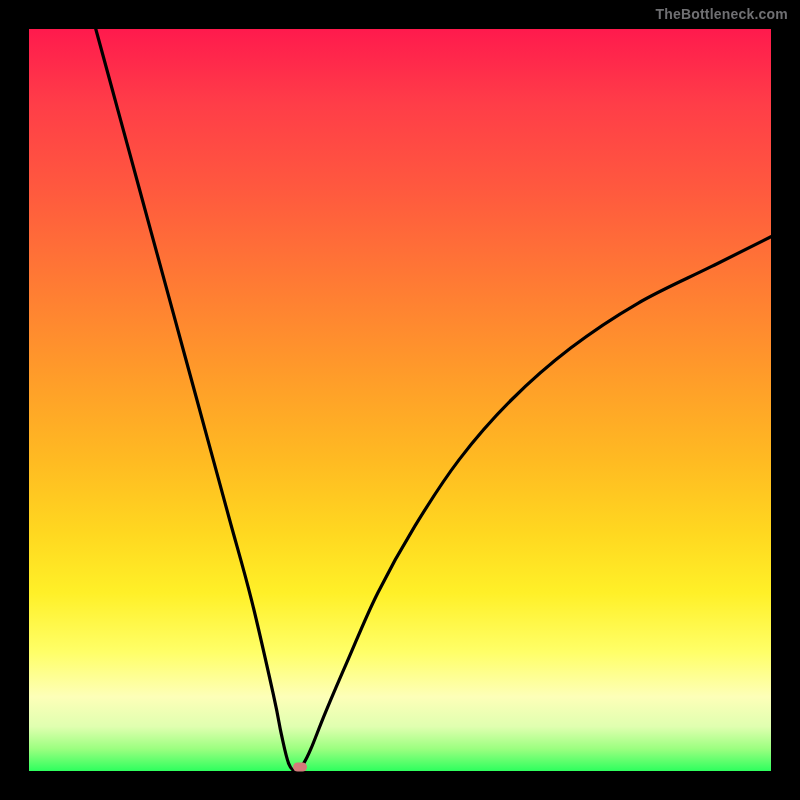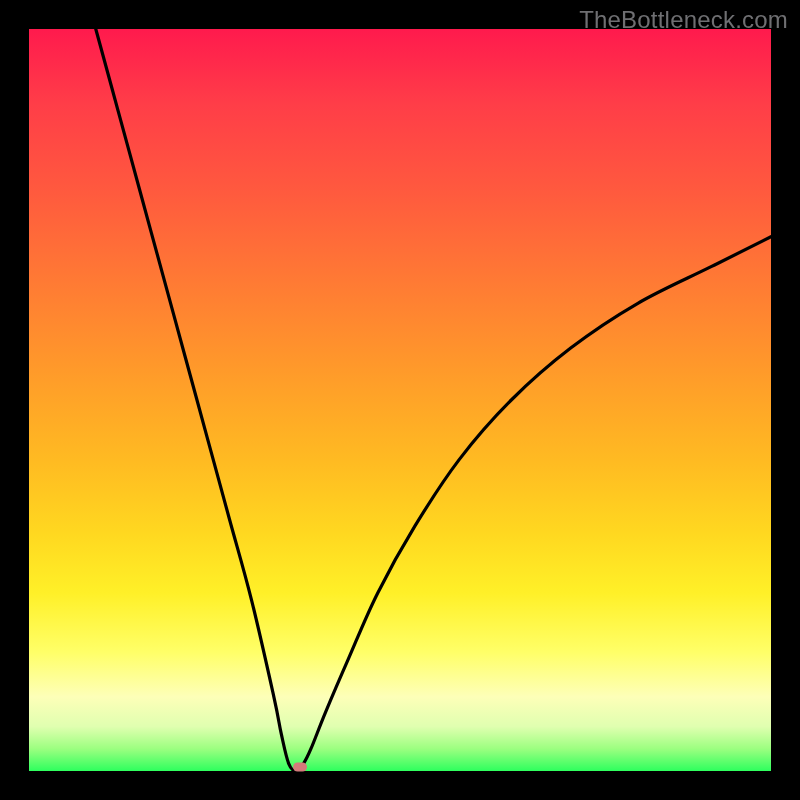--- a/index.html
+++ b/index.html
@@ -38,23 +38,23 @@
       #e0ffb0 94%,
       #9cff80 97%,
       #2eff5e 100%
     );
   }
   .watermark {
     position: absolute;
     top: 6px;
     right: 12px;
     color: #6f6f72;
-    font-size: 24px;
+    font-size: 14px;
     letter-spacing: 0.2px;
-    font-weight: 400;
+    font-weight: 700;
     text-align: right;
   }
   svg.curve {
     position: absolute;
     left: 0; top: 0;
     width: 742px;
     height: 742px;
   }
   .dot {
     position: absolute;

